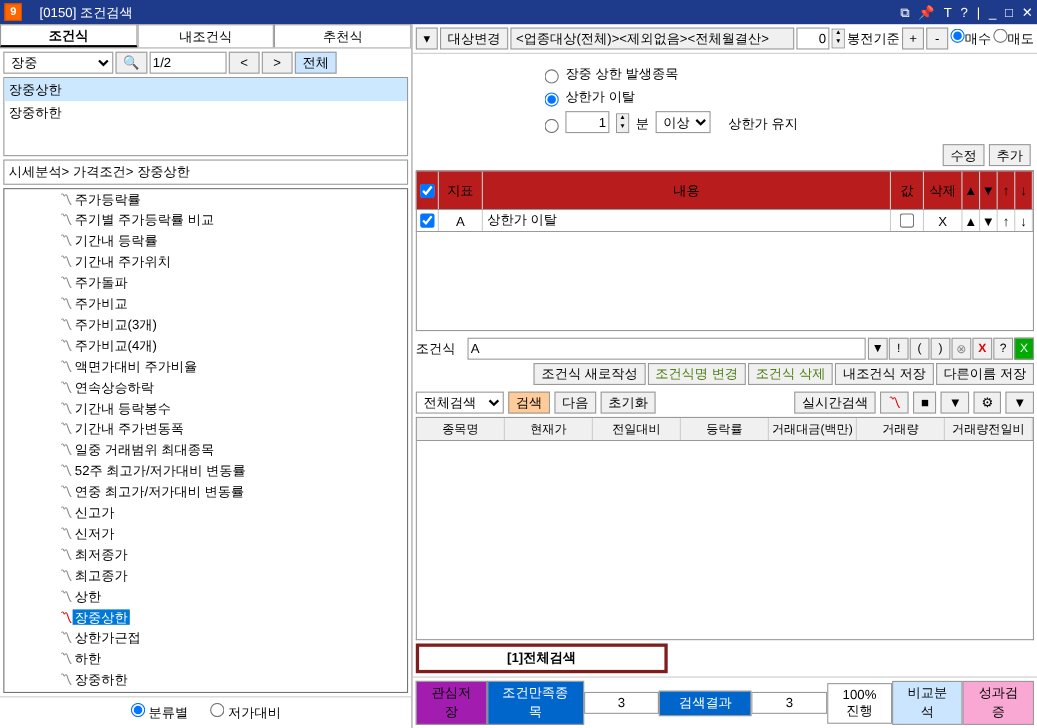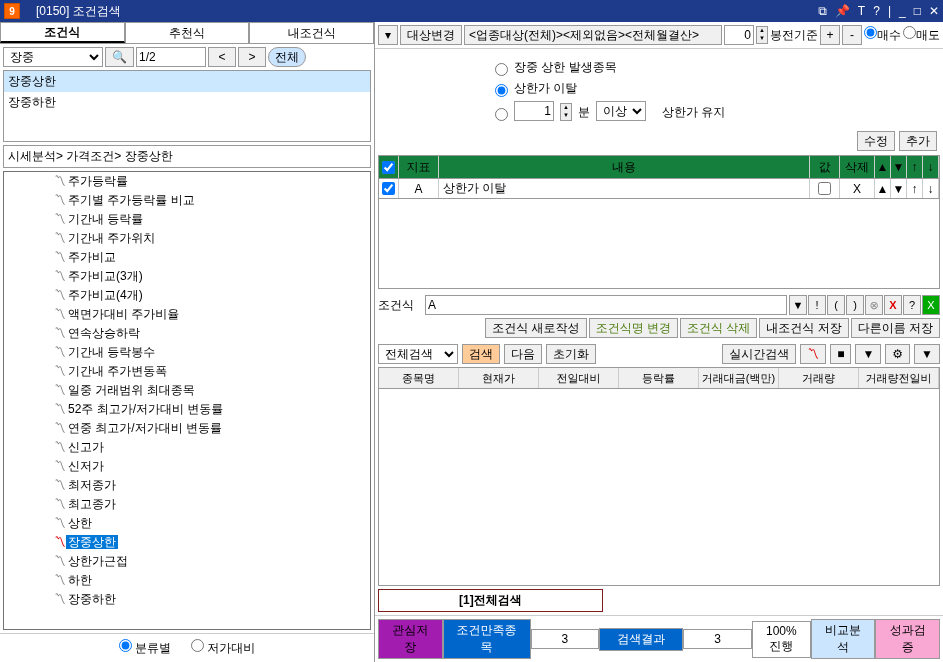--- a/index.html
+++ b/index.html
@@ -17,21 +17,21 @@
 .right { flex: 1; display: flex; flex-direction: column; }
 
 .tabs { display: flex; height: 22px; border-bottom: 1px solid #999; }
 .tab { flex: 1; border: 1px solid #999; border-bottom: none; background: #fff; display: flex; align-items: center; justify-content: center; cursor: pointer; }
 .tab.active { background: #fff; border-bottom: 2px solid #000; font-weight: bold; }
 
 .row { display: flex; align-items: center; gap: 2px; padding: 3px; }
 select, input[type=text] { border: 1px solid #999; height: 20px; padding: 0 2px; background: #fff; }
 .btn { border: 1px solid #999; background: #f0f0f0; height: 20px; padding: 0 6px; cursor: pointer; display: inline-flex; align-items: center; justify-content: center; }
 .btn.orange { background: #ffcc99; }
-.btn.blue { background: #cce5ff; border-radius: 10px; }
+.btn.blue { background: #cce5ff; }
 
 .list-box { border: 1px solid #999; background: #fff; margin: 0 3px 3px 3px; }
 .list-box .item { padding: 2px 4px; cursor: pointer; }
 .list-box .item.sel { background: #cce8ff; }
 
 .breadcrumb { border: 1px solid #999; margin: 0 3px 3px 3px; padding: 2px 4px; background: #fff; }
 
 .tree { flex: 1; border: 1px solid #737373; margin: 0 3px; overflow-y: scroll; background: #fff; position: relative; }
 .tree .node { padding: 1px 4px 1px 50px; cursor: pointer; white-space: nowrap; }
 .tree .node .ticon { display: inline-block; width: 14px; color: #888; }
@@ -40,21 +40,21 @@
 
 .top-bar { display: flex; align-items: center; gap: 2px; padding: 3px; border-bottom: 1px solid #ccc; }
 .combo-pill { border: 1px solid #999; padding: 1px 4px; background: #f0f0f0; height: 20px; display: flex; align-items: center; }
 
 .cond-area { padding: 6px 8px 6px 120px; }
 .cond-area .radio-row { display: flex; align-items: flex-end; gap: 6px; margin: 4px 0; }
 .small-input { width: 40px; text-align: right; }
 
 .act-row { display: flex; justify-content: flex-end; gap: 4px; padding: 0 6px 4px 0; }
 
-.grid-head { display: flex; border: 1px solid #999; background: #15803d; height: 24px; margin: 0 3px; }
+.grid-head { display: flex; border: 1px solid #999; background: #b91c1c; height: 36px; margin: 0 3px; }
 .grid-head .gh { border-right: 1px solid #ccc; display: flex; align-items: center; justify-content: center; }
 .grid-row { display: flex; border: 1px solid #999; border-top: none; background: #fff; height: 20px; margin: 0 3px; }
 .grid-row .gc { border-right: 1px solid #ccc; display: flex; align-items: center; padding: 0 4px; }
 .grid-body { height: 90px; border: 1px solid #999; border-top: none; margin: 0 3px 3px 3px; background: #fff; }
 
 .formula-row { display: flex; align-items: center; gap: 2px; padding: 3px; }
 .formula-row .lbl { width: 45px; }
 .formula-row input { flex: 1; }
 .fbtns { display: flex; gap: 1px; }
 .fbtn { width: 18px; height: 20px; border: 1px solid #999; background: #f0f0f0; display: flex; align-items: center; justify-content: center; cursor: pointer; font-size: 11px; }
@@ -64,21 +64,21 @@
 .action-bar { display: flex; justify-content: flex-end; gap: 2px; padding: 0 3px 3px 3px; }
 .action-bar .btn.disabled { color: #4d7c0f; }
 
 .search-bar { display: flex; align-items: center; gap: 4px; padding: 3px; }
 
 .result-head { display: flex; border: 1px solid #999; background: #f0f0f0; height: 22px; margin: 0 3px; }
 .result-head .rh { border-right: 1px solid #ccc; display: flex; align-items: center; justify-content: center; font-size: 11px; }
 .result-body { flex: 1; border: 1px solid #999; border-top: none; margin: 0 3px; background: #fff; overflow-y: scroll; min-height: 180px; }
 
 .bottom-tabs { display: flex; margin: 3px; }
-.bottom-tabs .btab { border: 1px solid #7f1d1d; padding: 2px 80px; background: #fff; font-weight: bold; }
+.bottom-tabs .btab { border: 3px solid #7f1d1d; padding: 2px 80px; background: #fff; font-weight: bold; }
 
 .status-bar { display: flex; align-items: center; gap: 0; padding: 3px; border-top: 1px solid #ccc; }
 .status-bar .sbtn { border: 1px solid #999; padding: 2px 8px; background: #a21caf; }
 .status-bar .sseg { border: 1px solid #999; padding: 2px 10px; background: #fff; text-align: center; }
 .status-bar .sseg.blue { background: #0066cc; color: #fff; }
 
 .spinner { display: inline-flex; flex-direction: column; width: 12px; height: 18px; border: 1px solid #999; }
 .spinner span { flex: 1; font-size: 6px; line-height: 1; text-align: center; background: #eee; cursor: pointer; }
 </style>
 </head>
@@ -97,22 +97,22 @@
     <span>□</span>
     <span>✕</span>
   </div>
 </div>
 
 <div class="main">
 
   <div class="left">
     <div class="tabs">
       <div class="tab active">조건식</div>
+      <div class="tab">내조건식</div>
       <div class="tab">추천식</div>
-      <div class="tab">내조건식</div>
     </div>
 
     <div class="row">
       <select style="width:100px"><option>장중</option></select>
       <button class="btn">🔍</button>
       <input type="text" style="width: 70px;" value="1/2">
       <button class="btn" style="width:28px">&lt;</button>
       <button class="btn" style="width:28px">&gt;</button>
       <button class="btn blue">전체</button>
     </div>
@@ -122,20 +122,21 @@
       <div class="item">장중하한</div>
     </div>
 
     <div class="breadcrumb">시세분석&gt; 가격조건&gt; 장중상한</div>
 
     <div class="tree" id="tree">
         <div class="node"><span class="ticon">〽</span>주가등락률</div>
         <div class="node"><span class="ticon">〽</span>주기별 주가등락률 비교</div>
         <div class="node"><span class="ticon">〽</span>기간내 등락률</div>
         <div class="node"><span class="ticon">〽</span>기간내 주가위치</div>
+        <div class="node"><span class="ticon">〽</span>주가돌파</div>
         <div class="node"><span class="ticon">〽</span>주가비교</div>
         <div class="node"><span class="ticon">〽</span>주가비교(3개)</div>
         <div class="node"><span class="ticon">〽</span>주가비교(4개)</div>
         <div class="node"><span class="ticon">〽</span>액면가대비 주가비율</div>
         <div class="node"><span class="ticon">〽</span>연속상승하락</div>
         <div class="node"><span class="ticon">〽</span>기간내 등락봉수</div>
         <div class="node"><span class="ticon">〽</span>기간내 주가변동폭</div>
         <div class="node"><span class="ticon">〽</span>일중 거래범위 최대종목</div>
         <div class="node"><span class="ticon">〽</span>52주 최고가/저가대비 변동률</div>
         <div class="node"><span class="ticon">〽</span>연중 최고가/저가대비 변동률</div>

